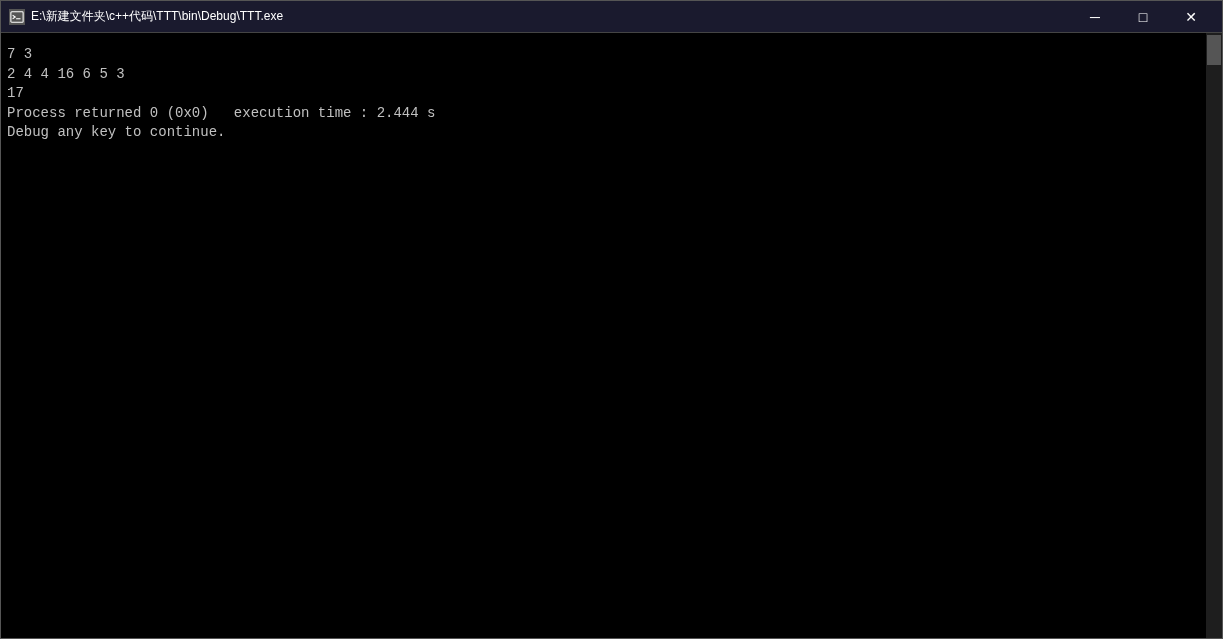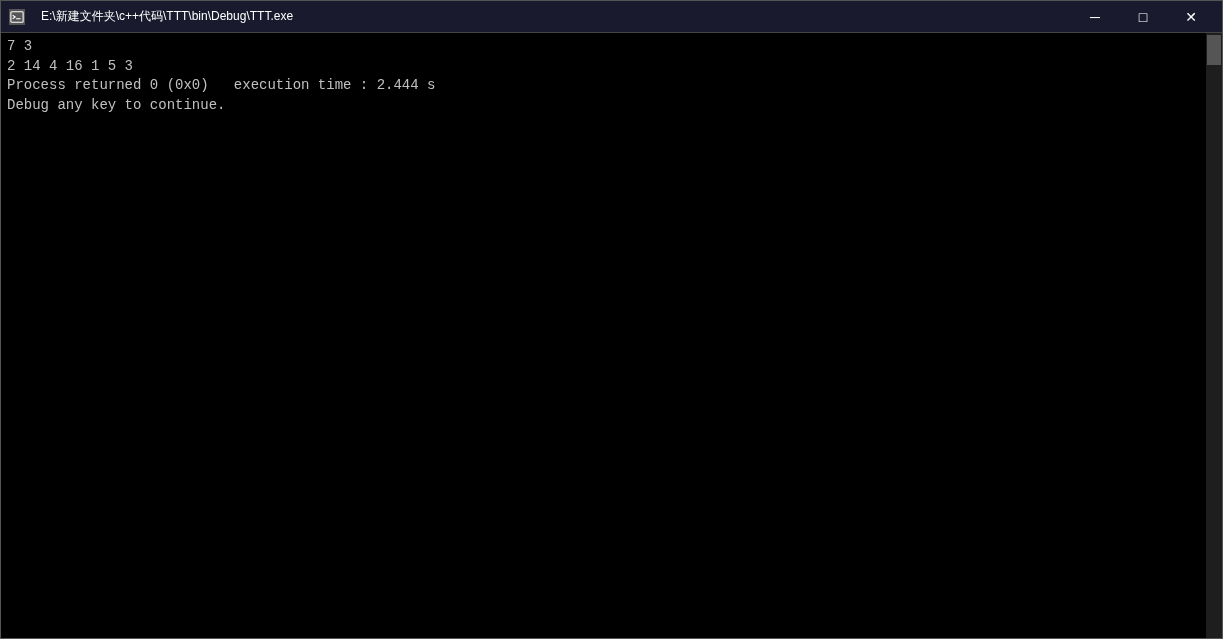--- a/index.html
+++ b/index.html
@@ -31,21 +31,21 @@
       align-items: center;
       justify-content: space-between;
       padding: 0 8px;
       flex-shrink: 0;
       border-bottom: 1px solid #444;
     }
 
     .title-bar-left {
       display: flex;
       align-items: center;
-      gap: 16px;
+      gap: 6px;
     }
 
     .title-bar-icon {
       width: 16px;
       height: 16px;
       background: #555;
       display: flex;
       align-items: center;
       justify-content: center;
     }
@@ -76,21 +76,21 @@
       display: flex;
       align-items: center;
       justify-content: center;
       font-size: 14px;
       font-family: 'Segoe UI', Arial, sans-serif;
     }
 
     .console-area {
       flex: 1;
       background: #000;
-      padding: 4px 6px;
+      padding: 12px 6px;
       color: #c0c0c0;
       font-family: 'Courier New', Courier, monospace;
       font-size: 14px;
       line-height: 1.4;
       overflow: hidden;
       position: relative;
     }
 
     .console-line {
       white-space: pre;
@@ -133,20 +133,21 @@
     </div>
     <div class="title-bar-controls">
       <button class="title-bar-btn">─</button>
       <button class="title-bar-btn">□</button>
       <button class="title-bar-btn close-btn">✕</button>
     </div>
   </div>
 
   <div class="console-area">
     <div class="console-line">7 3</div>
-    <div class="console-line">2 14 4 16 1 5 3</div>
+    <div class="console-line">2 4 4 16 6 5 3</div>
+    <div class="console-line">17</div>
     <div class="console-line">Process returned 0 (0x0)   execution time : 2.444 s</div>
     <div class="console-line">Debug any key to continue.</div>
     <div class="scrollbar">
       <div class="scrollbar-thumb"></div>
     </div>
   </div>
 </div>
 
 </body></html>

